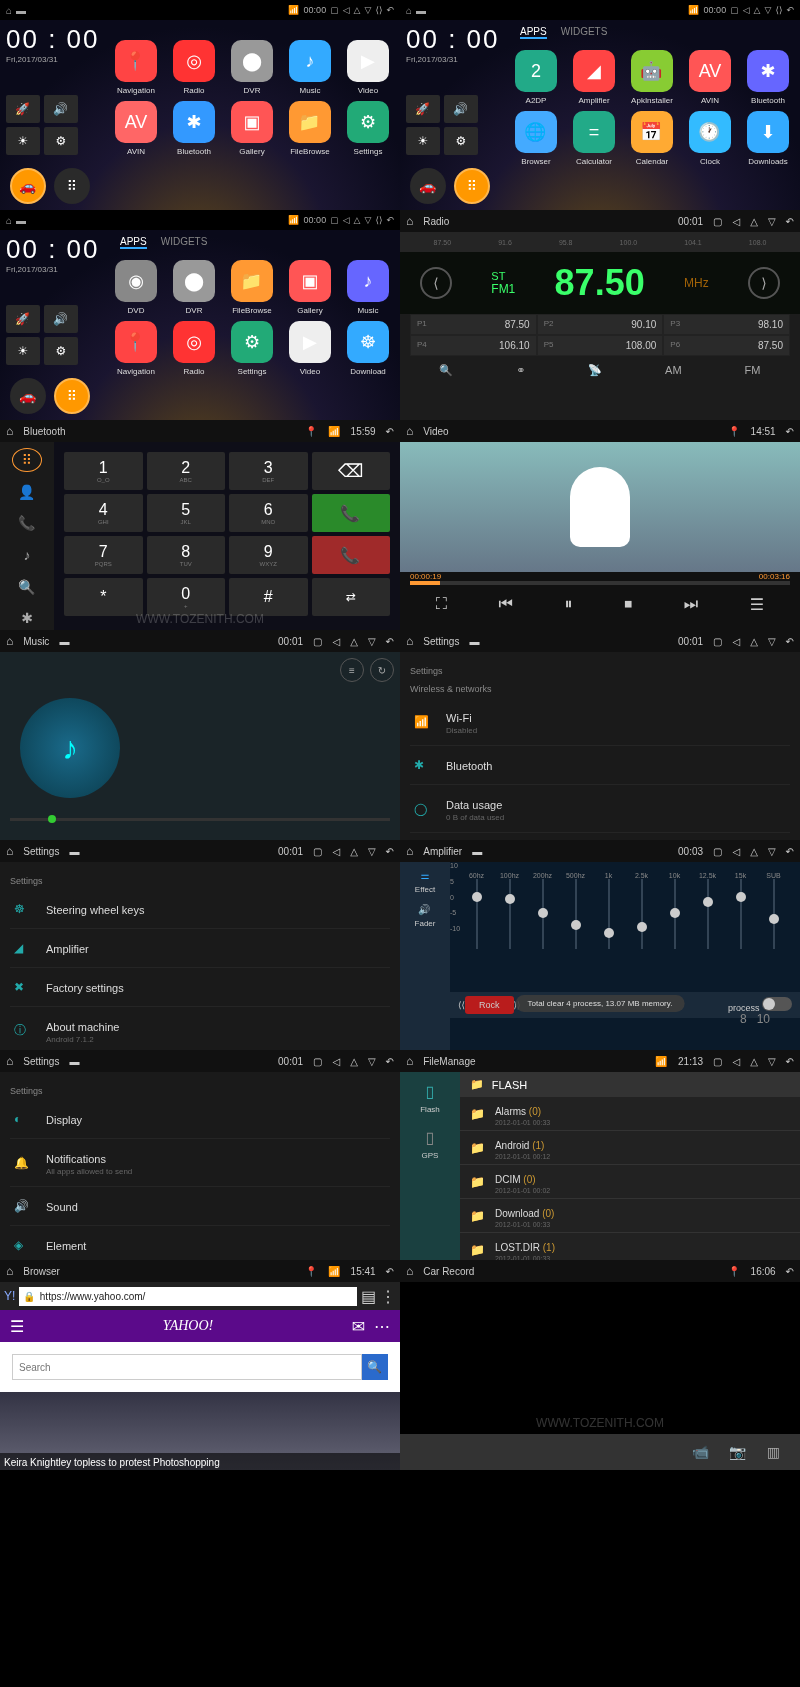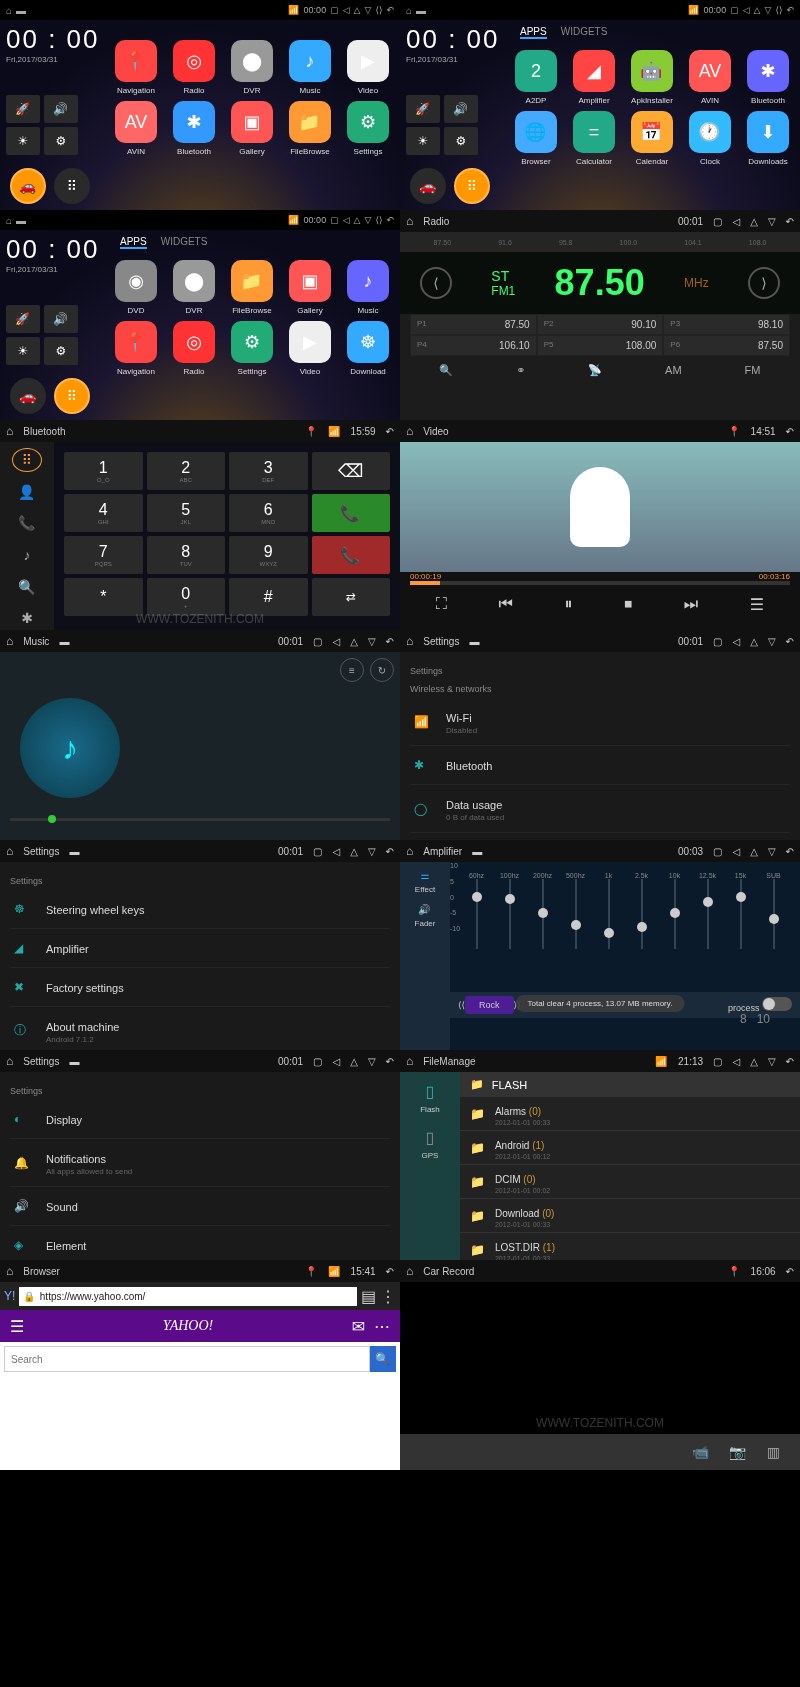--- a/index.html
+++ b/index.html
@@ -74,37 +74,37 @@
 .amp-side .ai{font-size:10px;color:#3af;padding:4px}
 .amp-side .al{font-size:8px;color:#ccc}
 .eq-area{margin-left:50px;padding:10px;height:130px;position:relative}
 .eq-grid{display:flex;justify-content:space-around;height:100px;position:relative}
 .slider{width:20px;position:relative;text-align:center}
 .slider .track{width:2px;height:70px;background:#345;margin:0 auto;position:relative}
 .slider .knob{width:10px;height:10px;background:#ccc;border-radius:50%;position:absolute;left:-4px}
 .slider .flbl{font-size:7px;color:#888}
 .eqy{position:absolute;left:0;top:0;font-size:7px;color:#888;display:flex;flex-direction:column;height:70px;justify-content:space-between}
 .amp-bot{background:#1a2a3a;margin-left:50px;padding:4px 8px;display:flex;justify-content:space-between;align-items:center;font-size:9px;color:#ccc}
-.amp-bot .rock{background:#4c1d95;padding:4px 14px;border-radius:3px}
+.amp-bot .rock{background:#b91c1c;padding:4px 14px;border-radius:3px}
 .toast{position:absolute;left:50%;transform:translateX(-50%);bottom:38px;background:rgba(60,60,60,.9);color:#ddd;font-size:8px;padding:4px 12px;border-radius:10px}
 .fm-side{width:60px;float:left;background:#1a4040;height:100%;text-align:center;padding-top:6px}
 .fm-side .fi{font-size:16px;color:#3aa;padding:4px}
 .fm-side .fl{font-size:8px;color:#ccc}
 .fm-body{margin-left:60px;background:#222}
 .fm-hdr{padding:6px 10px;background:#333;color:#fff;font-size:11px;display:flex;align-items:center;gap:8px}
 .fm-item{padding:4px 10px;border-bottom:1px solid #333;display:flex;align-items:center;gap:10px}
 .fm-item .fic{color:#aaa;font-size:12px}
 .fm-item .fn{color:#ddd;font-size:10px}
 .fm-item .fn .cnt{color:#c93}
 .fm-item .fd{font-size:7px;color:#666;display:block}
 .br-url{height:28px;background:#222;display:flex;align-items:center;gap:4px;padding:0 4px}
 .br-url .urlbox{flex:1;background:#fff;color:#222;font-size:10px;padding:4px;display:flex;align-items:center;gap:4px}
 .yahoo-hdr{background:#5b0a8a;height:32px;display:flex;align-items:center;justify-content:space-between;padding:0 10px;color:#fff}
 .yahoo-hdr .logo{font-family:serif;font-style:italic;font-size:14px}
-.search-box{display:flex;margin:4px}
+.search-box{display:flex;margin:12px}
 .search-box input{flex:1;height:26px;border:1px solid #ccc;padding:0 6px;font-size:10px}
 .search-box .sbtn2{width:26px;height:26px;background:#2a6acc;color:#fff;display:flex;align-items:center;justify-content:center;font-size:12px}
 .news-img{height:80px;background:linear-gradient(#334,#667);position:relative}
 .news-cap{position:absolute;bottom:0;left:0;right:0;background:rgba(0,0,0,.6);color:#fff;font-size:10px;padding:4px}
 .cr-bot{position:absolute;bottom:0;left:0;right:0;height:36px;background:#333;display:flex;align-items:center;justify-content:flex-end;gap:20px;padding:0 20px;color:#aaa;font-size:14px}
 .toggle{width:30px;height:14px;background:#555;border-radius:7px;position:relative;display:inline-block}
 .toggle .tk{width:12px;height:12px;background:#ccc;border-radius:50%;position:absolute;top:1px;left:1px}
 .watermark{position:absolute;color:rgba(255,255,255,.2);font-size:12px;bottom:4px;left:50%;transform:translateX(-50%)}
 </style>
 </head>
@@ -361,21 +361,21 @@
           <span>87.50</span>
           <span>91.6</span>
           <span>95.8</span>
           <span>100.0</span>
           <span>104.1</span>
           <span>108.0</span>
         </div>
   <div class="freq-disp">
    <div class="pbtn">⟨</div>
    <div>
-            <div style="font-size:14px;color:#3aff6a">ST</div>
+            <div style="font-size:11px;color:#3aff6a">ST</div>
             <div class="band">FM1</div>
           </div>
    <div class="num">87.50</div>
    <div class="mhz">MHz</div>
    <div class="pbtn">⟩</div>
   </div>
   <div class="presets" id="presets">
           <div class="preset">
             <span class="plbl">P1</span>
             <span>87.50</span>
@@ -820,20 +820,23 @@
  </div>
  <div class="yahoo-hdr">
   <span>☰</span>
   <span class="logo">YAHOO!</span>
   <span><span>✉</span>&nbsp;&nbsp;<span>⋯</span></span>
  </div>
  <div class="search-box">
   <input placeholder="Search" style="">
   <div class="sbtn2">🔍</div>
  </div>
+ <div class="news-img">
+  <div class="news-cap">Keira Knightley topless to protest Photoshopping</div>
+ </div>
 </div>
 
 <div class="panel" style="background:#000">
  <div class="titlebar">
         <span class="home">⌂</span>
         <span>Car Record</span>
         <span style="margin-left:auto">📍</span>
         <span>16:06</span>
         <span>↶</span>
       </div>

